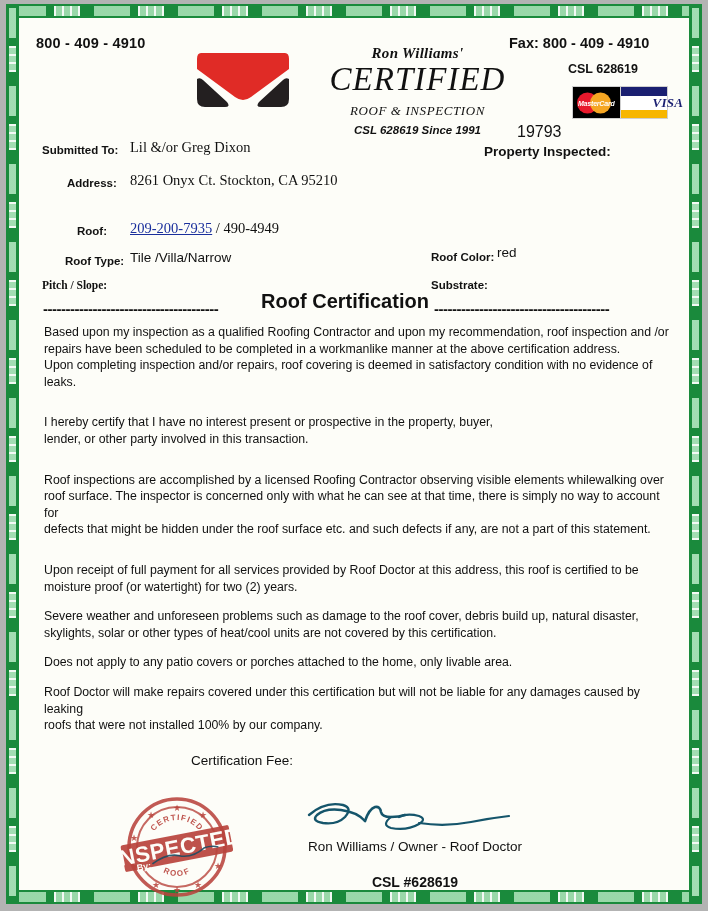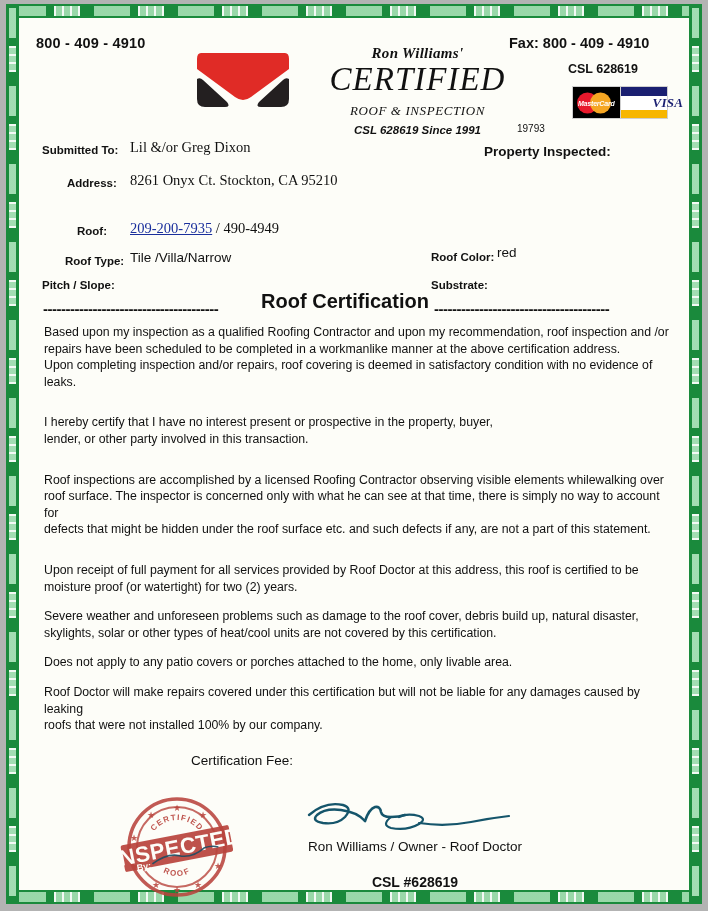--- a/index.html
+++ b/index.html
@@ -238,21 +238,21 @@
     font-size: 13px;
     color: #1a1f71;
     letter-spacing: .3px;
     padding-left: 32px;
   }
 
   .job-number {
     position: absolute;
     left: 498px;
     top: 105px;
-    font-size: 10px;
+    font-size: 16px;
     color: #111;
   }
   .prop-inspected {
     position: absolute;
     left: 465px;
     top: 126px;
     font-size: 13.5px;
     font-weight: bold;
     color: #111;
     white-space: nowrap;
@@ -449,21 +449,21 @@
 
         <div class="fld-label" style="left:48px; top:39px;">Address:</div>
         <div class="fld-value" style="left:111px; top:34px;">8261 Onyx Ct. Stockton, CA 95210</div>
 
         <div class="fld-label" style="left:58px; top:87px;">Roof:</div>
         <div class="fld-value" style="left:111px; top:82px;"><span class="link-phone">209-200-7935</span> <span>/ 490-4949</span></div>
 
         <div class="fld-label" style="left:46px; top:117px;">Roof Type:</div>
         <div class="fld-value sansv" style="left:111px; top:112px;">Tile /Villa/Narrow</div>
 
-        <div class="fld-label" style="left:23px; top:141px;">Pitch / Slope:</div>
+        <div class="fld-label" style="left:23px; top:141px;font-family:Liberation Serif, serif;">Pitch / Slope:</div>
         <div class="fld-value sansv" style="left:111px; top:136px;"></div>
 
         <div class="fld-label" style="left:412px; top:113px;">Roof Color:</div>
         <div class="fld-value sansv" style="left:478px; top:107px;">red</div>
 
         <div class="fld-label" style="left:412px; top:141px;">Substrate:</div>
         <div class="fld-value sansv" style="left:478px; top:136px;"></div>
       </div>
 
       <div id="cert-title-row">

